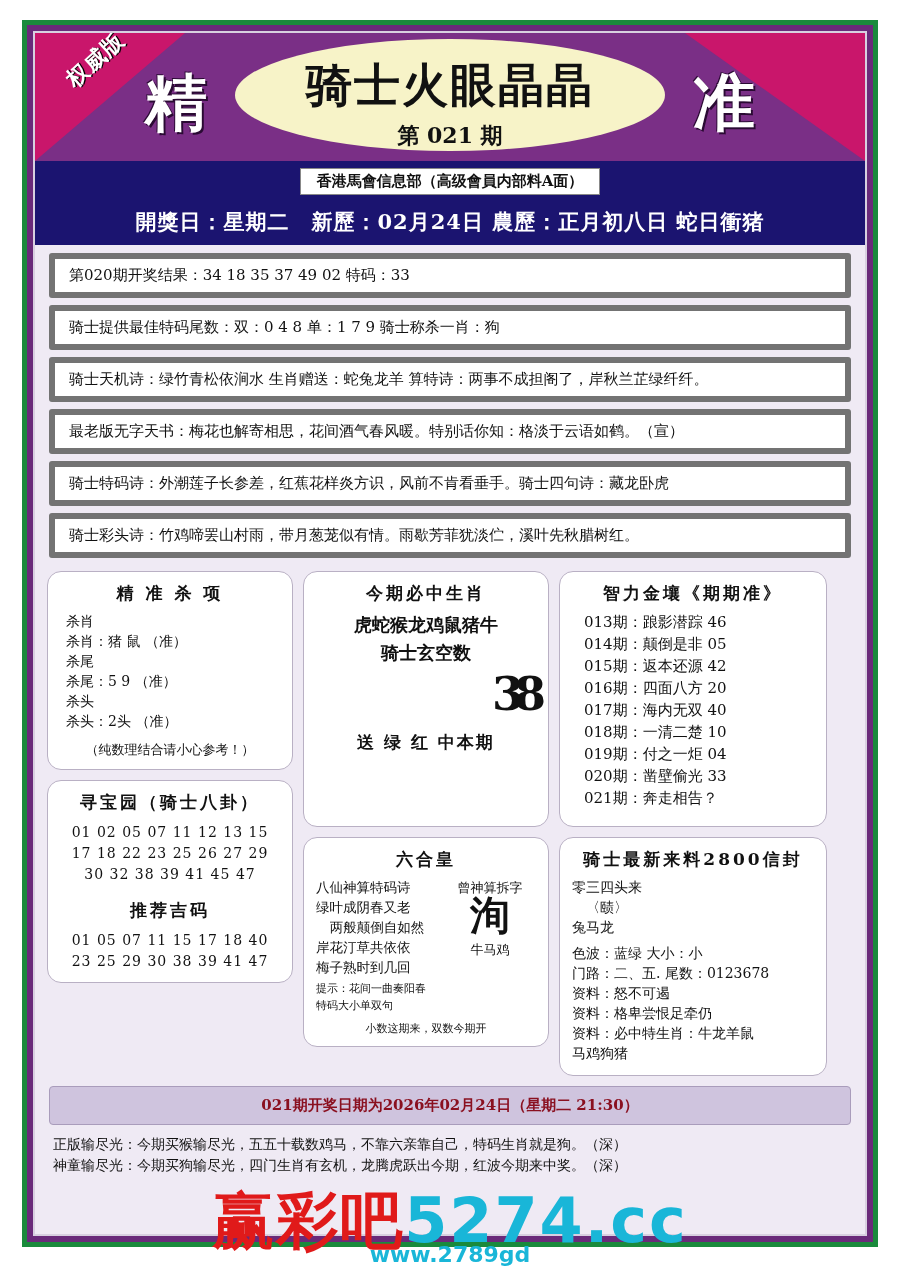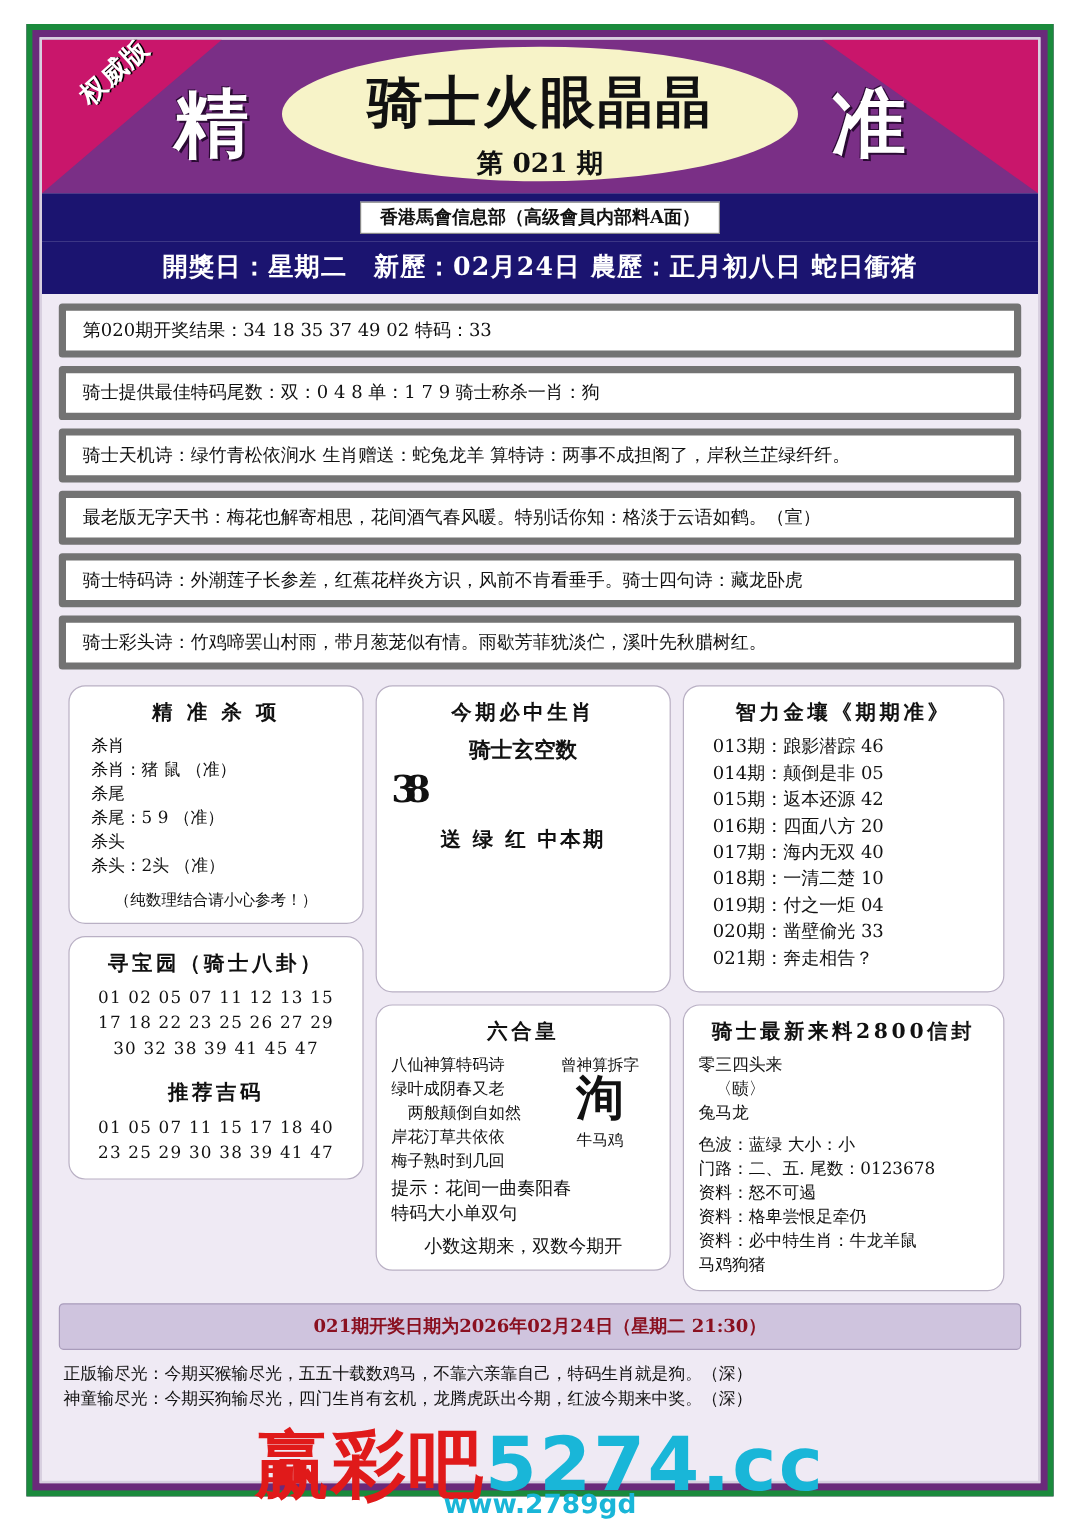--- a/index.html
+++ b/index.html
@@ -124,21 +124,21 @@
     color:#111;
     font-family:"DejaVu Serif","Liberation Serif",serif;
     white-space:nowrap;
     overflow:hidden;
   }
 
   
   .grid{
     display:flex;
     gap:10px;
-    padding:4px 22px 0;
+    padding:4px 12px 0;
     align-items:flex-start;
   }
   .col{display:flex;flex-direction:column;gap:10px;}
   .col1{width:246px;}
   .col2{width:246px;}
   .col3{width:268px;}
   .panel{
     background:#ffffff;
     border:1px solid #b9b0c4;
     border-radius:14px;
@@ -155,22 +155,22 @@
     letter-spacing:3px;
   }
   .panel .ctr{text-align:center;}
   .sha-line{font-size:14px;margin:2px 0 2px 6px;}
   .note{font-size:13px;text-align:center;margin-top:10px;}
 
   .zodiac{
     font-size:18px;text-align:center;margin:4px 0;font-weight:bold;
   }
   .bigno{
-    text-align:left;
-    font-size:31px;
+    text-align:right;
+    font-size:46px;
     font-weight:bold;
     line-height:1;
     margin:6px 0 10px;
     font-family:"DejaVu Serif","Liberation Serif",serif;
     letter-spacing:-10px;
   }
   .sendline{
     text-align:center;font-size:17px;font-weight:bold;margin-top:14px;letter-spacing:2px;
   }
 
@@ -182,21 +182,21 @@
   .lhh-box{
     position:relative;
     margin-top:4px;
   }
   .lhh-float{
     float:right;width:92px;text-align:center;margin-left:6px;font-family:Liberation Mono, monospace;
   }
   .lhh-float .cap{font-size:13px;}
   .lhh-float .glyph{font-size:40px;font-weight:bold;line-height:1.1;}
   .lhh-float .foot{font-size:13px;}
-  .hint{font-size:15px;margin-top:2px;}
+  .hint{font-size:11px;margin-top:2px;}
 
   .feng{font-size:14px;margin:2px 0;}
 
   
   .bottombar{
     margin:10px 14px 6px;
     background:#cfc4de;
     border:1px solid #a99cbb;
     border-radius:4px;
     text-align:center;
@@ -301,20 +301,21 @@
             <h3>寻宝园（骑士八卦）</h3>
             <div class="nums ctr">01 02 05 07 11 12 13 15 17 18 22 23 25 26 27 29 30 32 38 39 41 45 47</div>
             <h3 style="margin-top:14px;">推荐吉码</h3>
             <div class="nums ctr">01 05 07 11 15 17 18 40 23 25 29 30 38 39 41 47</div>
           </div>
         </div>
 
         <div class="col col2">
           <div class="panel" style="min-height:256px;">
             <h3>今期必中生肖</h3>
+            <div class="zodiac">虎蛇猴龙鸡鼠猪牛</div>
             <div class="zodiac">骑士玄空数</div>
             <div class="bigno">38</div>
             <div class="sendline">送 绿 红 中本期</div>
           </div>
 
           <div class="panel">
             <h3>六合皇</h3>
             <div class="lhh-box">
               <div class="lhh-float">
                 <div class="cap">曾神算拆字</div>

